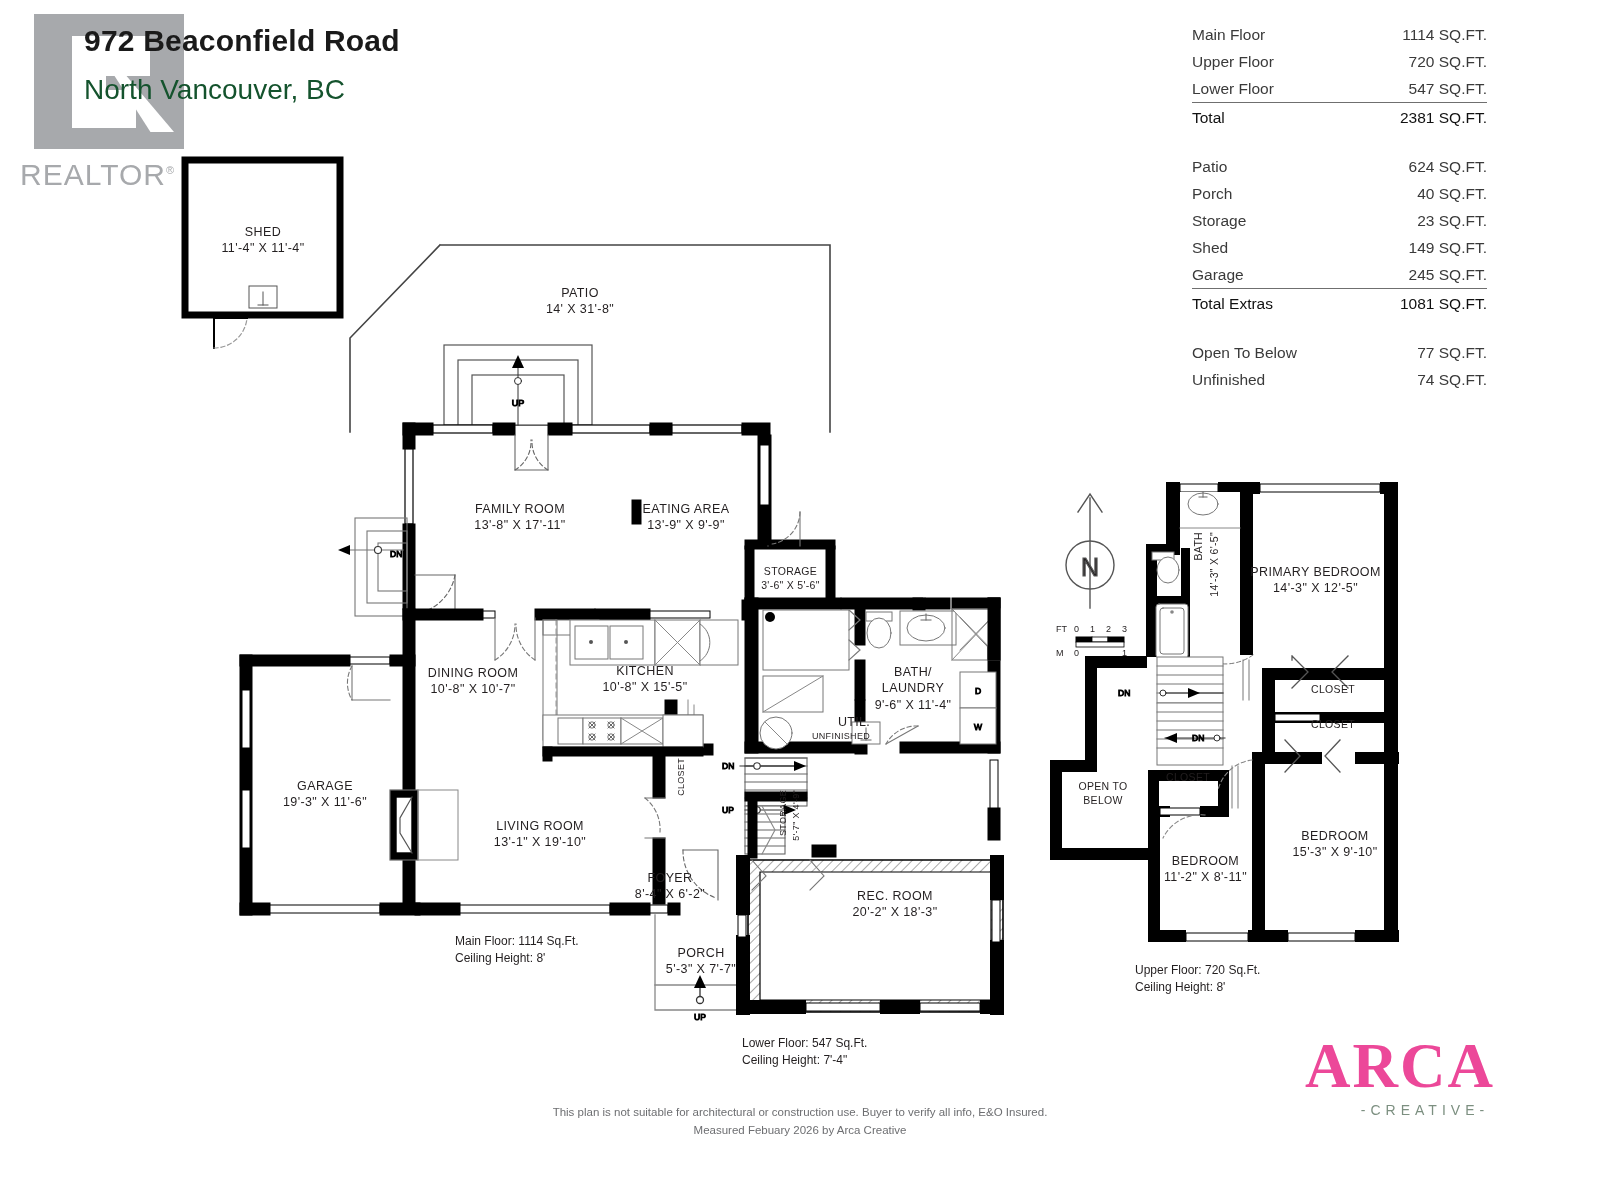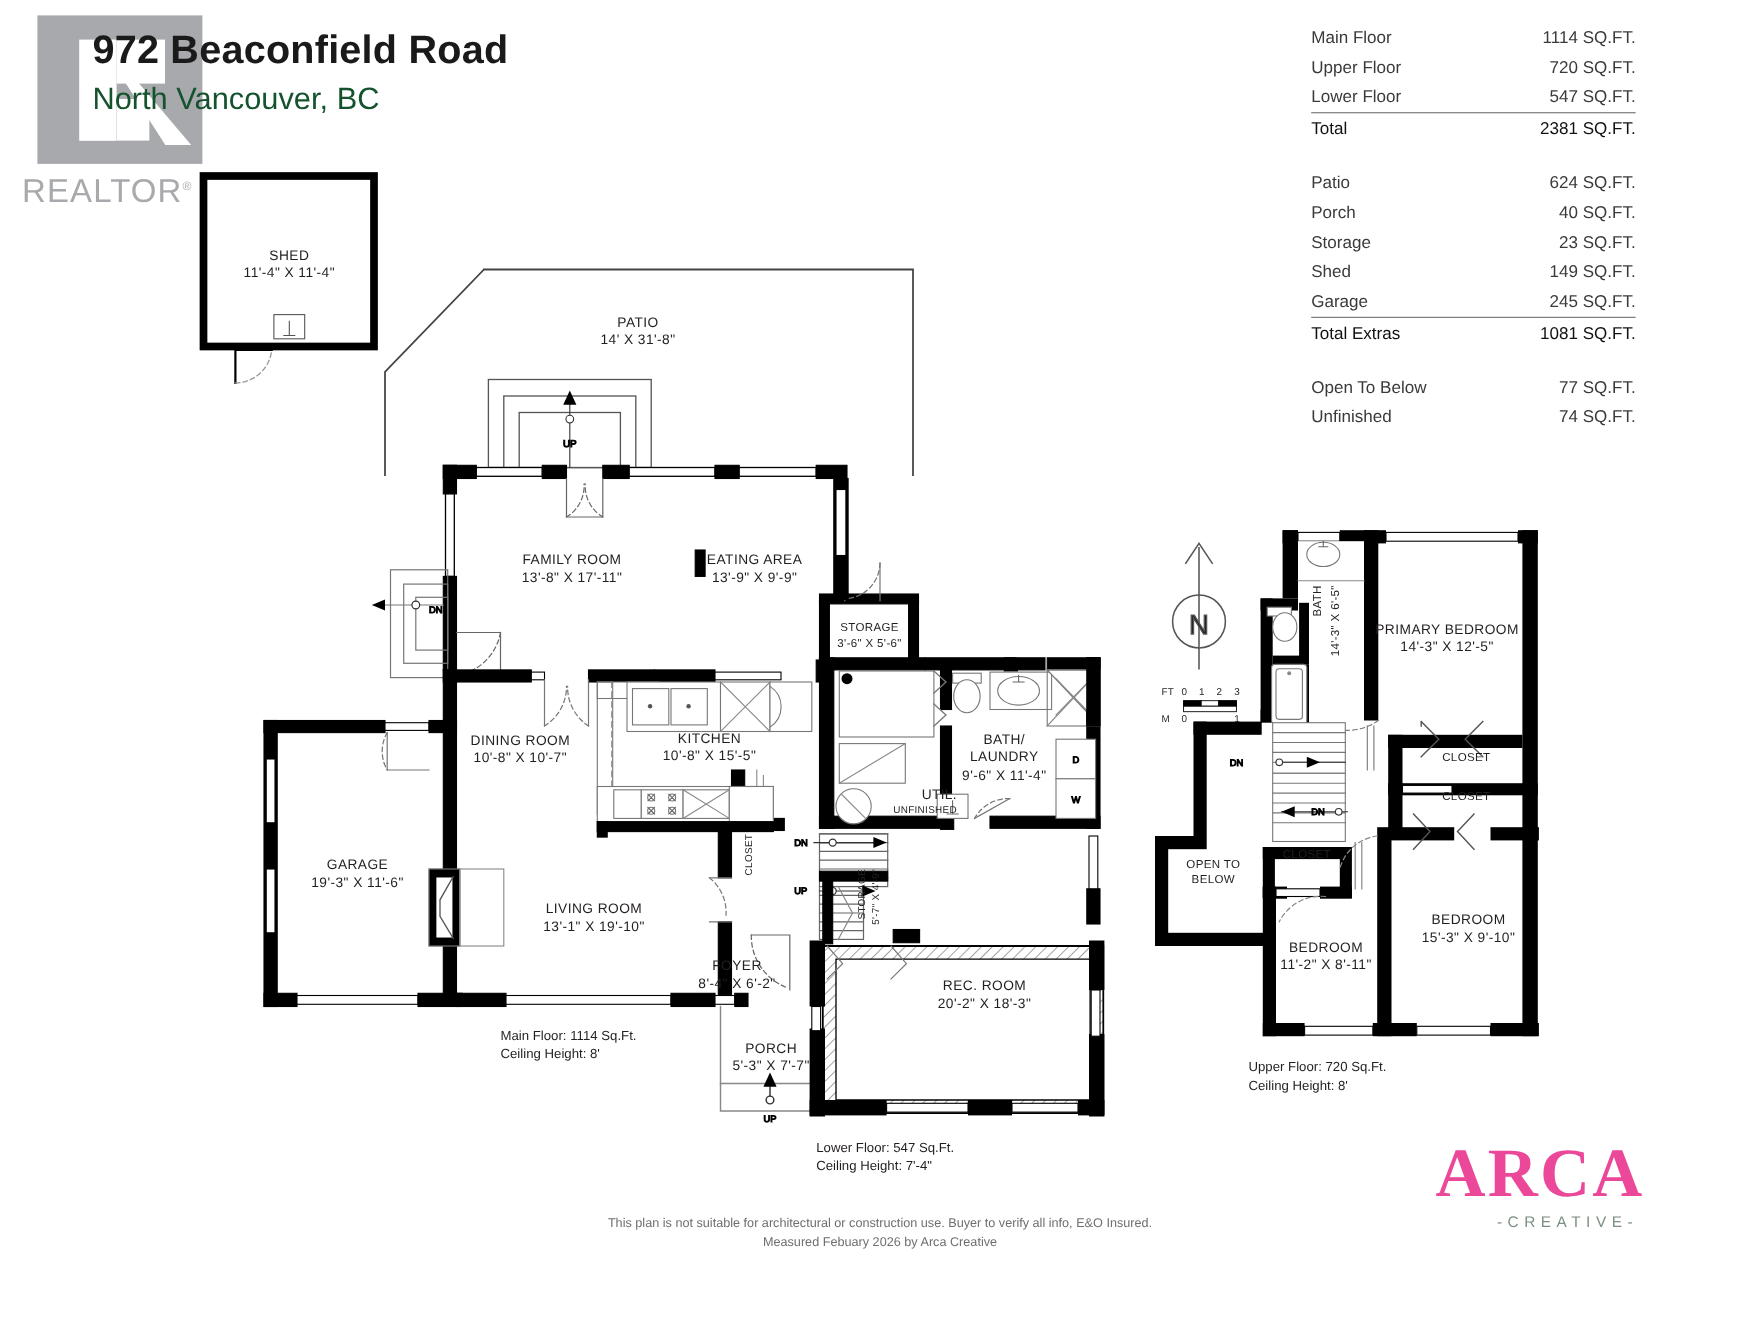--- a/index.html
+++ b/index.html
@@ -17,21 +17,21 @@
   #realtor-logo .r-left{position:absolute;left:38px;top:22px;width:34px;height:92px;background:#ffffff;}
   #realtor-logo .r-bowl{position:absolute;left:72px;top:22px;width:44px;height:40px;background:#ffffff;}
   #realtor-logo .r-bowl2{position:absolute;left:72px;top:76px;width:30px;height:38px;background:#ffffff;
      clip-path:polygon(0 0,100% 0,100% 100%,0 100%);}
   #realtor-logo .r-diag{position:absolute;left:78px;top:58px;width:62px;height:60px;background:#ffffff;
      clip-path:polygon(0 0, 18% 0, 100% 100%, 62% 100%);}
   #realtor-word{left:20px;top:158px;font-size:30px;letter-spacing:1px;color:#a7a9ac;
      font-family:"Liberation Sans",sans-serif;}
   #realtor-word sup{font-size:11px;vertical-align:super;}
 
-  #addr-line1{left:84px;top:24px;font-size:36px;font-weight:bold;letter-spacing:.2px;color:#1a1a1a;}
+  #addr-line1{left:84px;top:24px;font-size:30px;font-weight:bold;letter-spacing:.2px;color:#1a1a1a;}
   #addr-line2{left:84px;top:74px;font-size:28px;font-weight:normal;color:#14532d;}
 
   
   #area-table{left:1192px;top:22px;width:295px;font-size:15.5px;color:#3a3a3a;}
   #area-table .row{display:flex;justify-content:space-between;align-items:baseline;
      padding:4px 0 5px 0;line-height:1.15;}
   #area-table .row.total{border-top:1.4px solid #6f6f6f;font-weight:normal;color:#111;padding-top:6px;}
   #area-table .lbl{white-space:nowrap;}
   #area-table .val{white-space:nowrap;}
   #area-table .gap{height:22px;}

